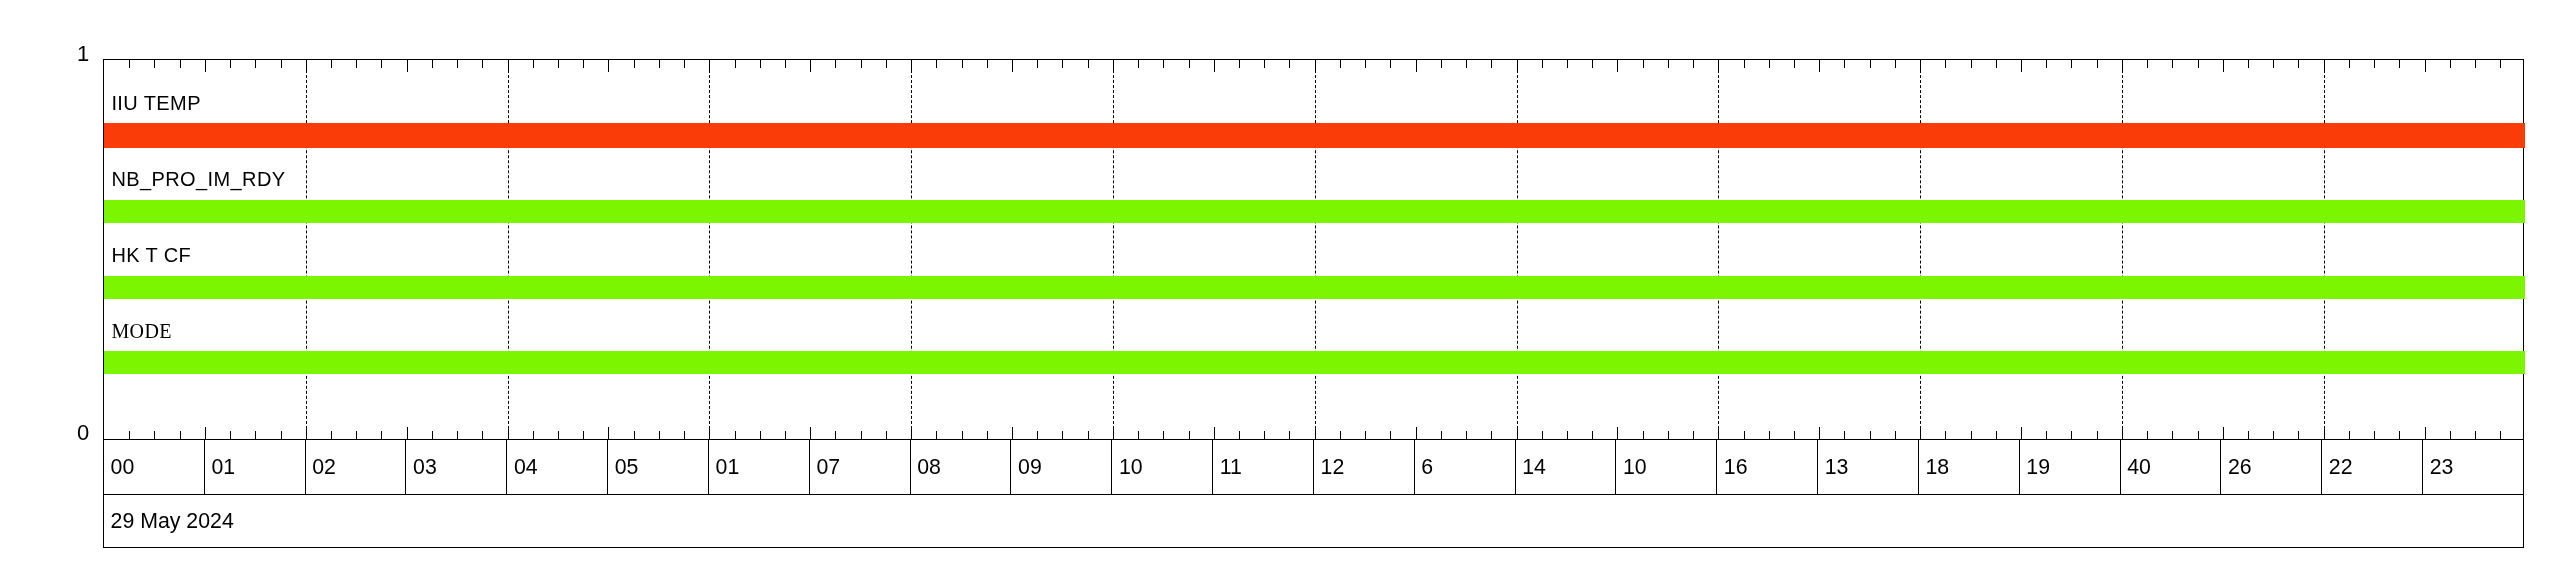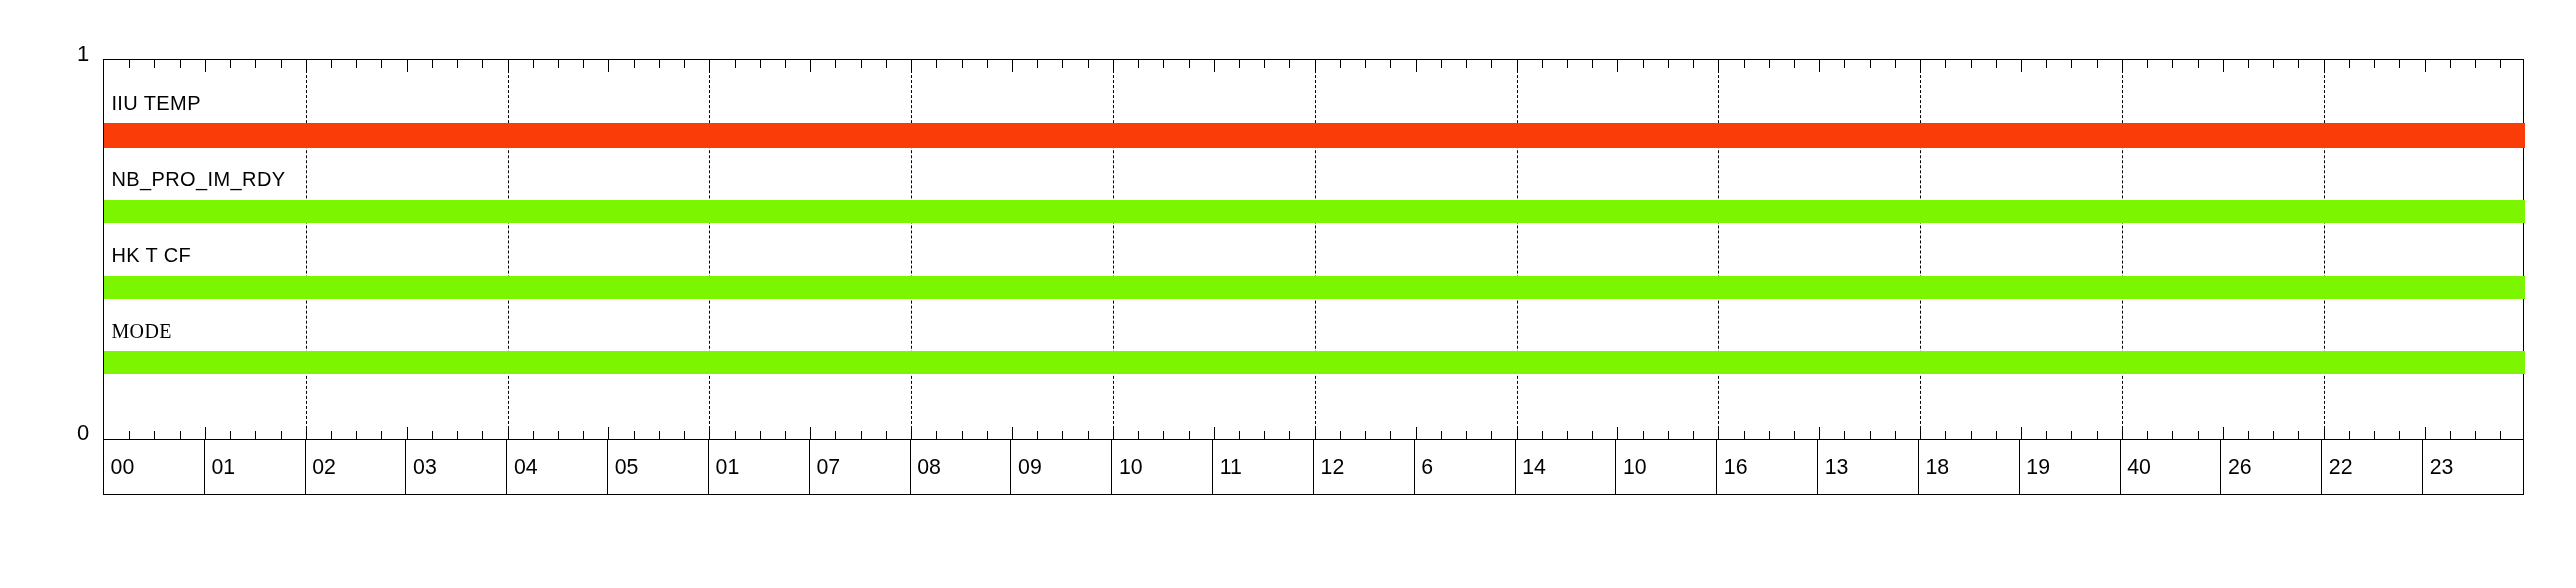--- a/index.html
+++ b/index.html
@@ -413,15 +413,16 @@
       <div class="hour-cell">16</div>
       <div class="hour-cell">13</div>
       <div class="hour-cell">18</div>
       <div class="hour-cell">19</div>
       <div class="hour-cell">40</div>
       <div class="hour-cell">26</div>
       <div class="hour-cell">22</div>
       <div class="hour-cell">23</div>
     </div>
 
+  <div id="date-row">29 May 2024</div>
 
 </div>
 
 
 </body></html>

